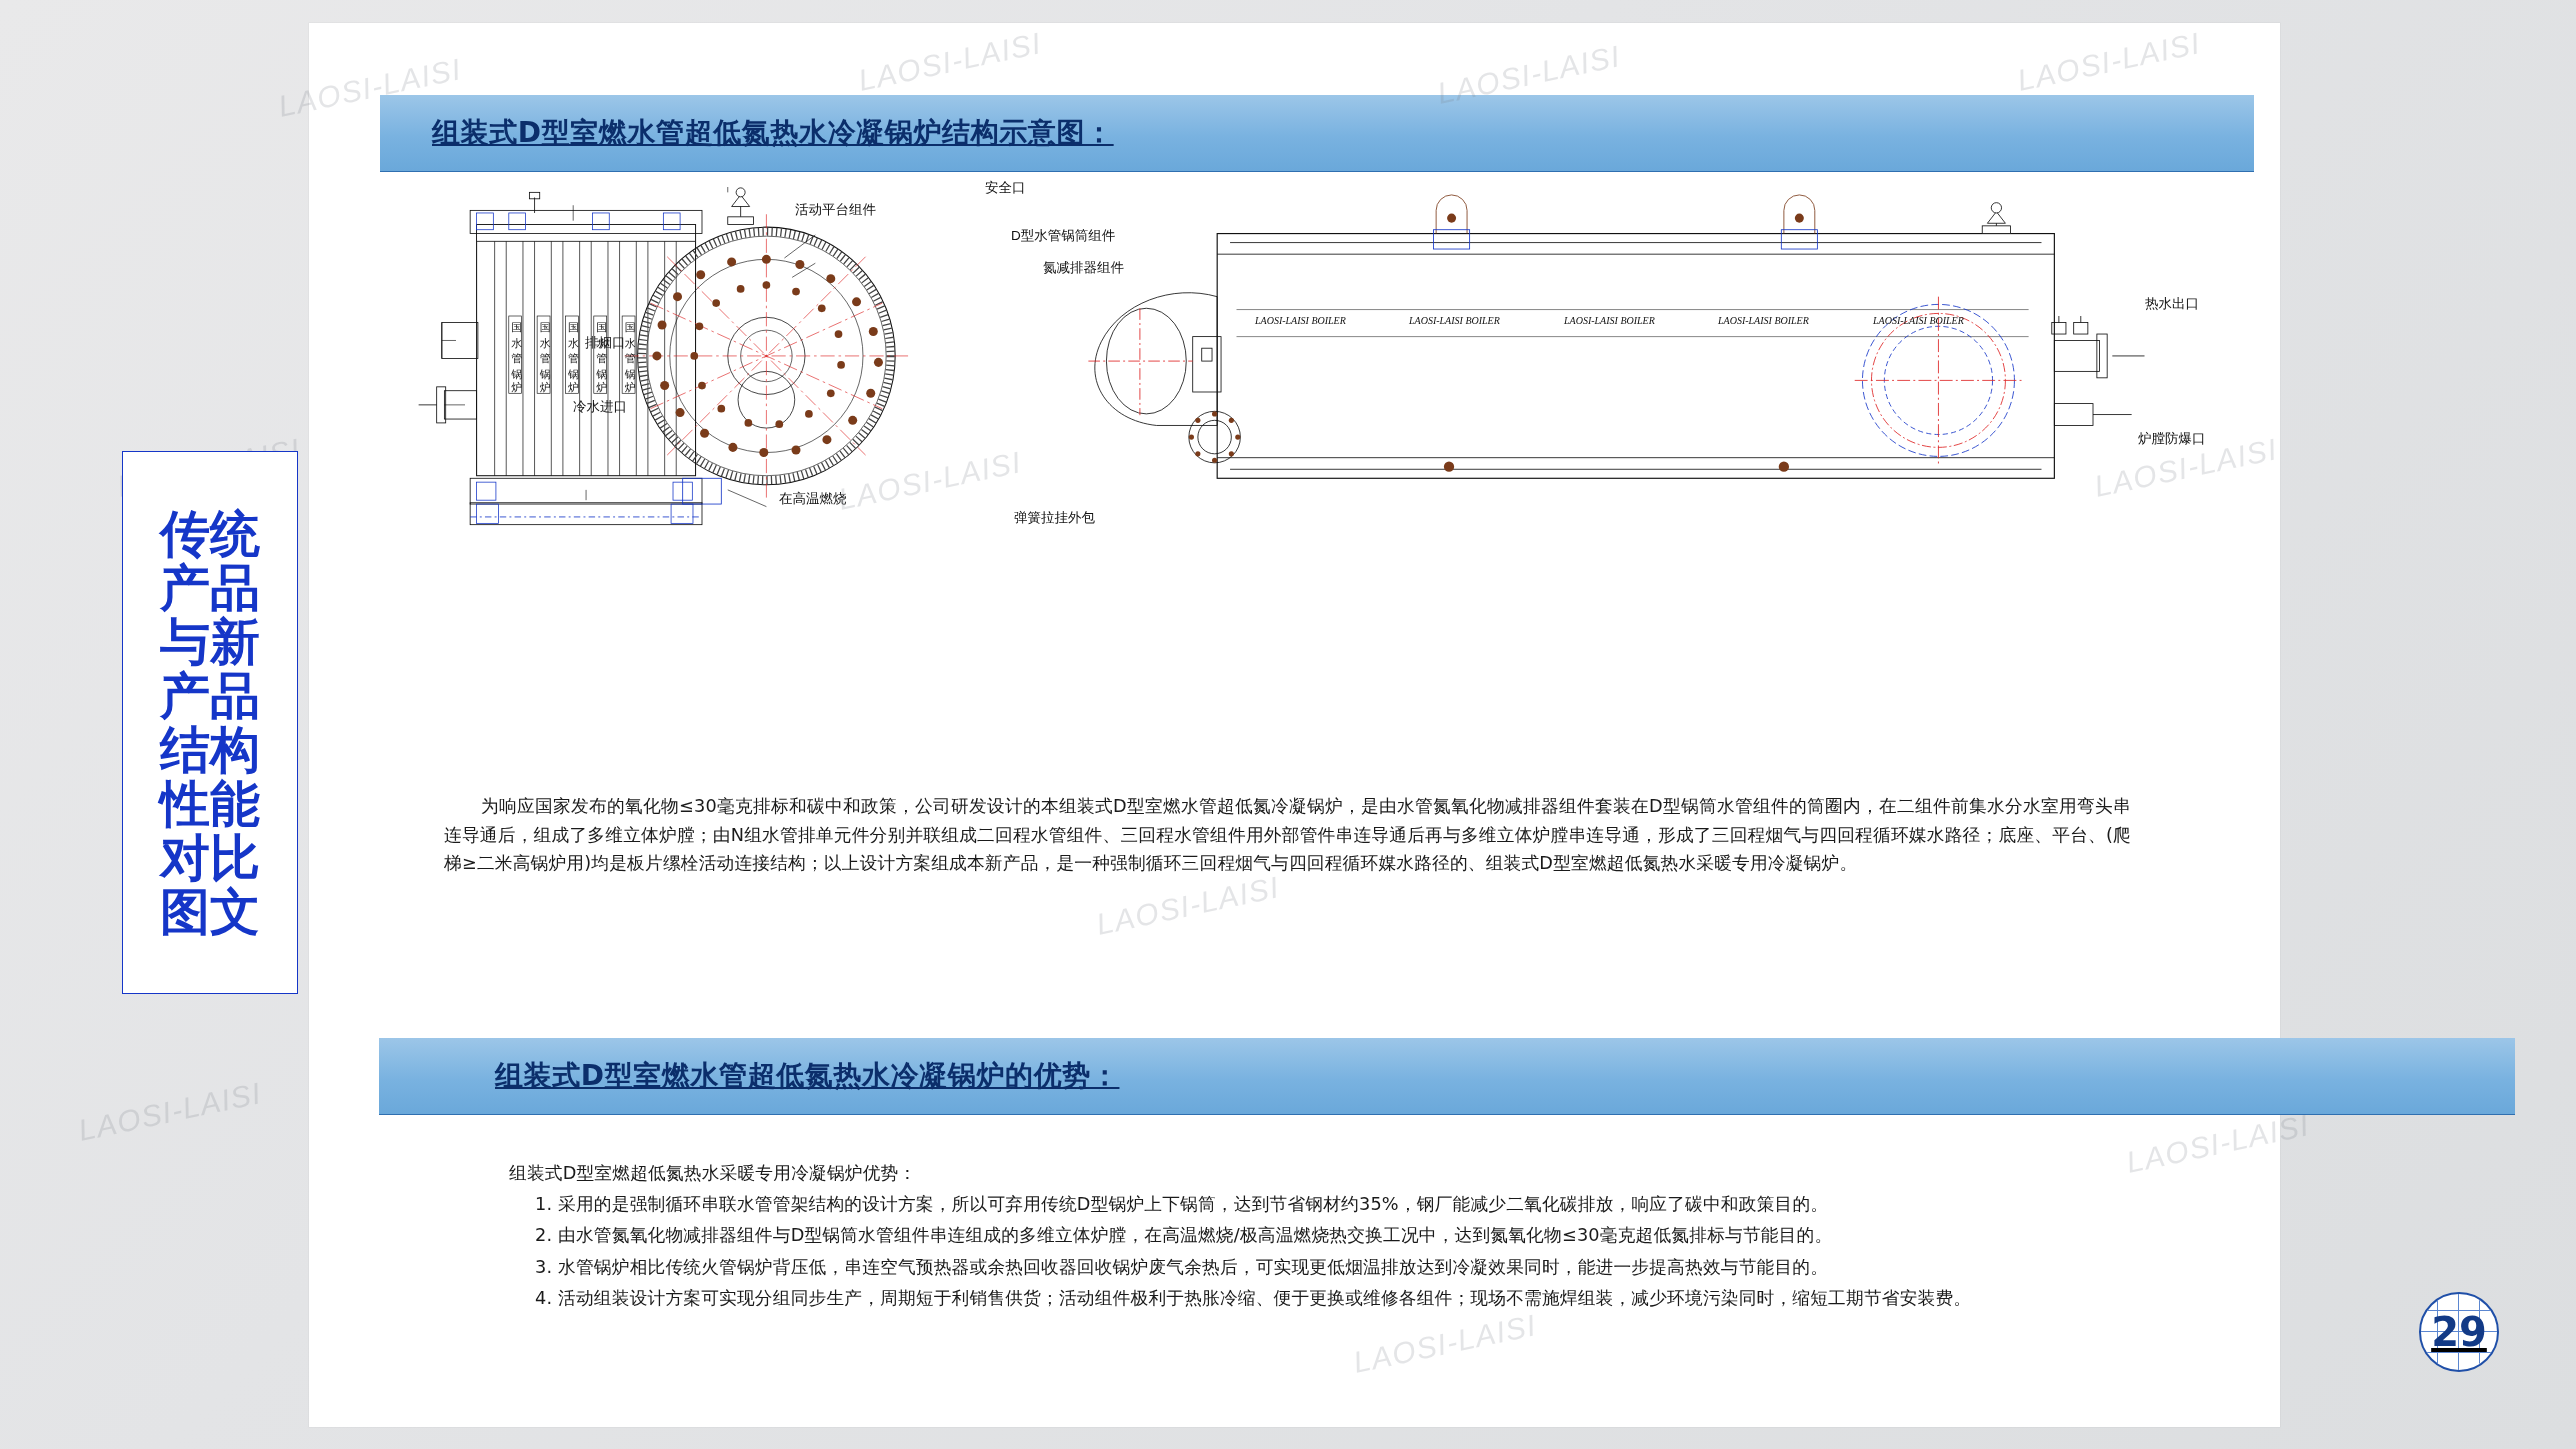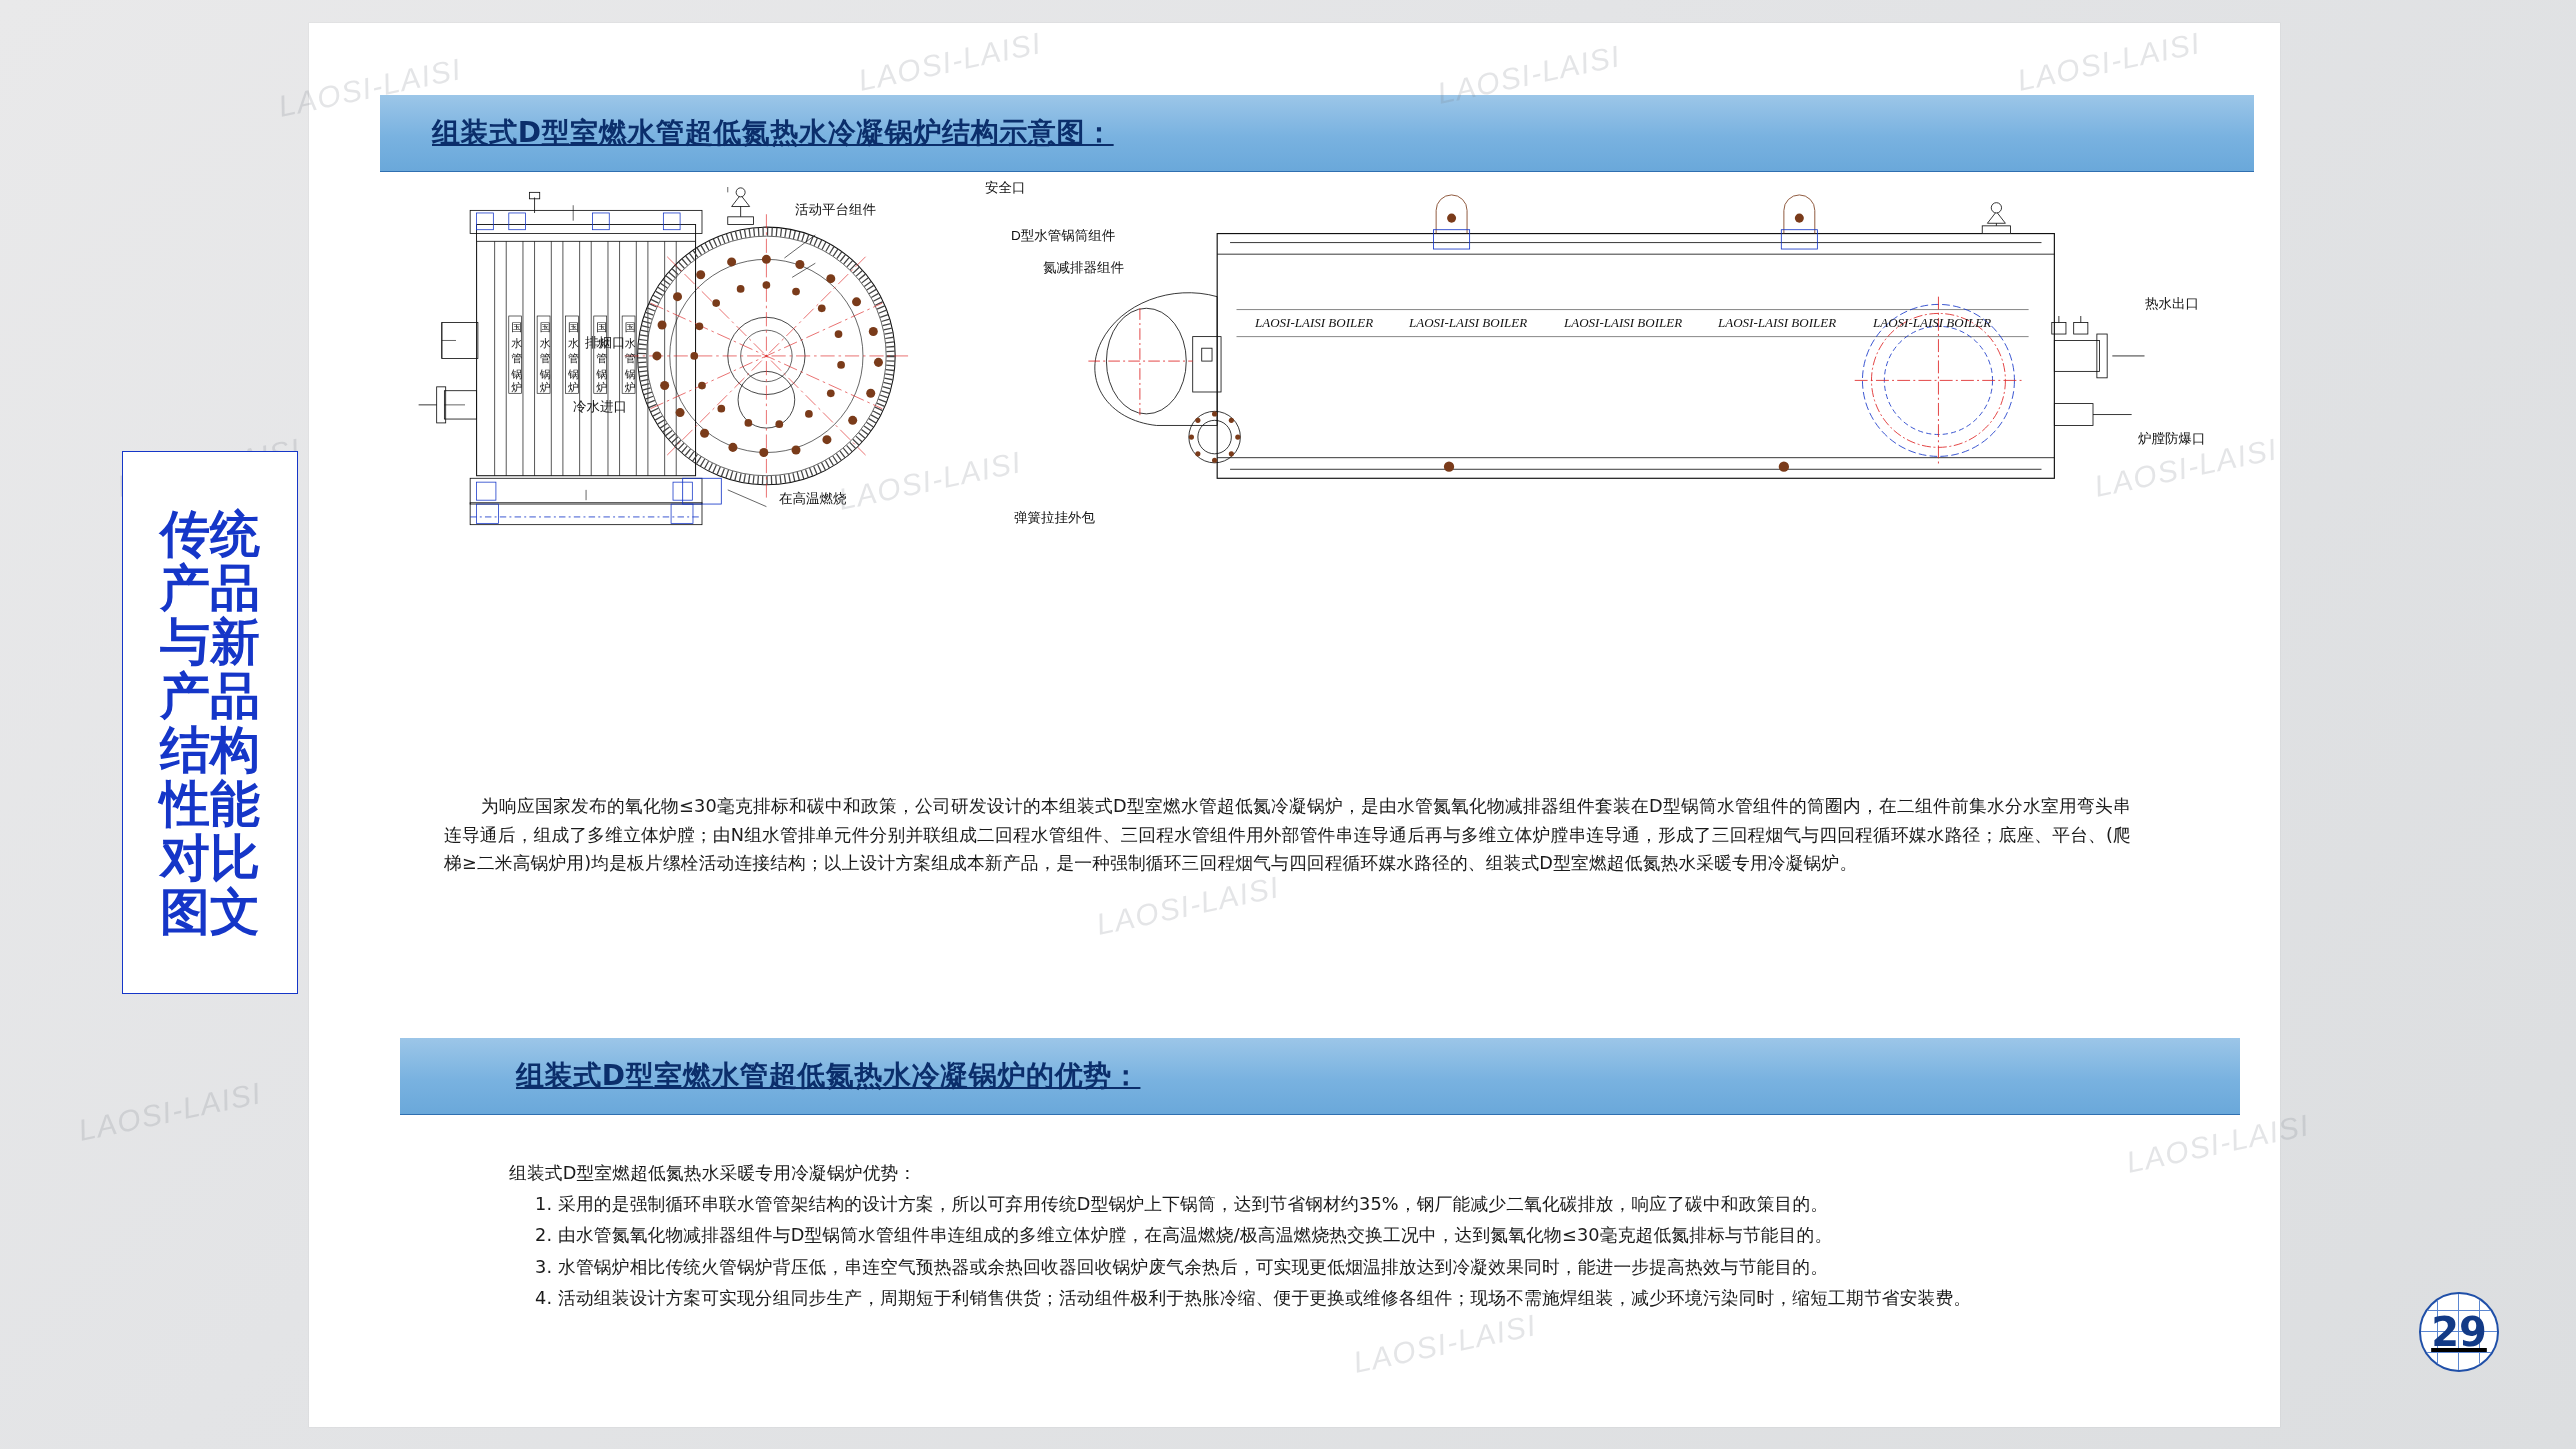--- a/index.html
+++ b/index.html
@@ -84,21 +84,21 @@
   .hdr .hdr-text {
     font-family: "DejaVu Sans", "Liberation Sans", sans-serif;
     font-size: 28px;
     font-weight: 700;
     color: #0b2e6b;
     padding-left: 52px;
     letter-spacing: 0.6px;
     text-decoration: underline;
   }
   #hdr1 { left: 380px; top: 95px; width: 1874px; }
-  #hdr2 { left: 400px; top: 1038px; width: 1840px; }
+  #hdr2 { left: 379px; top: 1038px; width: 2136px; }
   #hdr2 .hdr-text { padding-left: 116px; }
 
   
   .para {
     position: absolute;
     font-family: "DejaVu Sans", "Liberation Sans", sans-serif;
     color: #1a1a1a;
     font-size: 17.7px;
     line-height: 1.62;
     text-align: justify;
@@ -178,21 +178,21 @@
     position: absolute;
     font-family: Liberation Sans, sans-serif;
     font-size: 13.5px;
     color: #111;
     white-space: nowrap;
   }
   .lbl-en {
     position: absolute;
     font-family: "Liberation Serif", serif;
     font-style: italic;
-    font-size: 13px;
+    font-size: 10px;
     color: #111;
     white-space: nowrap;
   }
 </style>
 </head>
 <body>
 
 <div class="wm-layer">
   <div class="wm" style="left:277px;  top:71px;">LAOSI-LAISI</div>
   <div class="wm" style="left:857px; top:45px;">LAOSI-LAISI</div>

